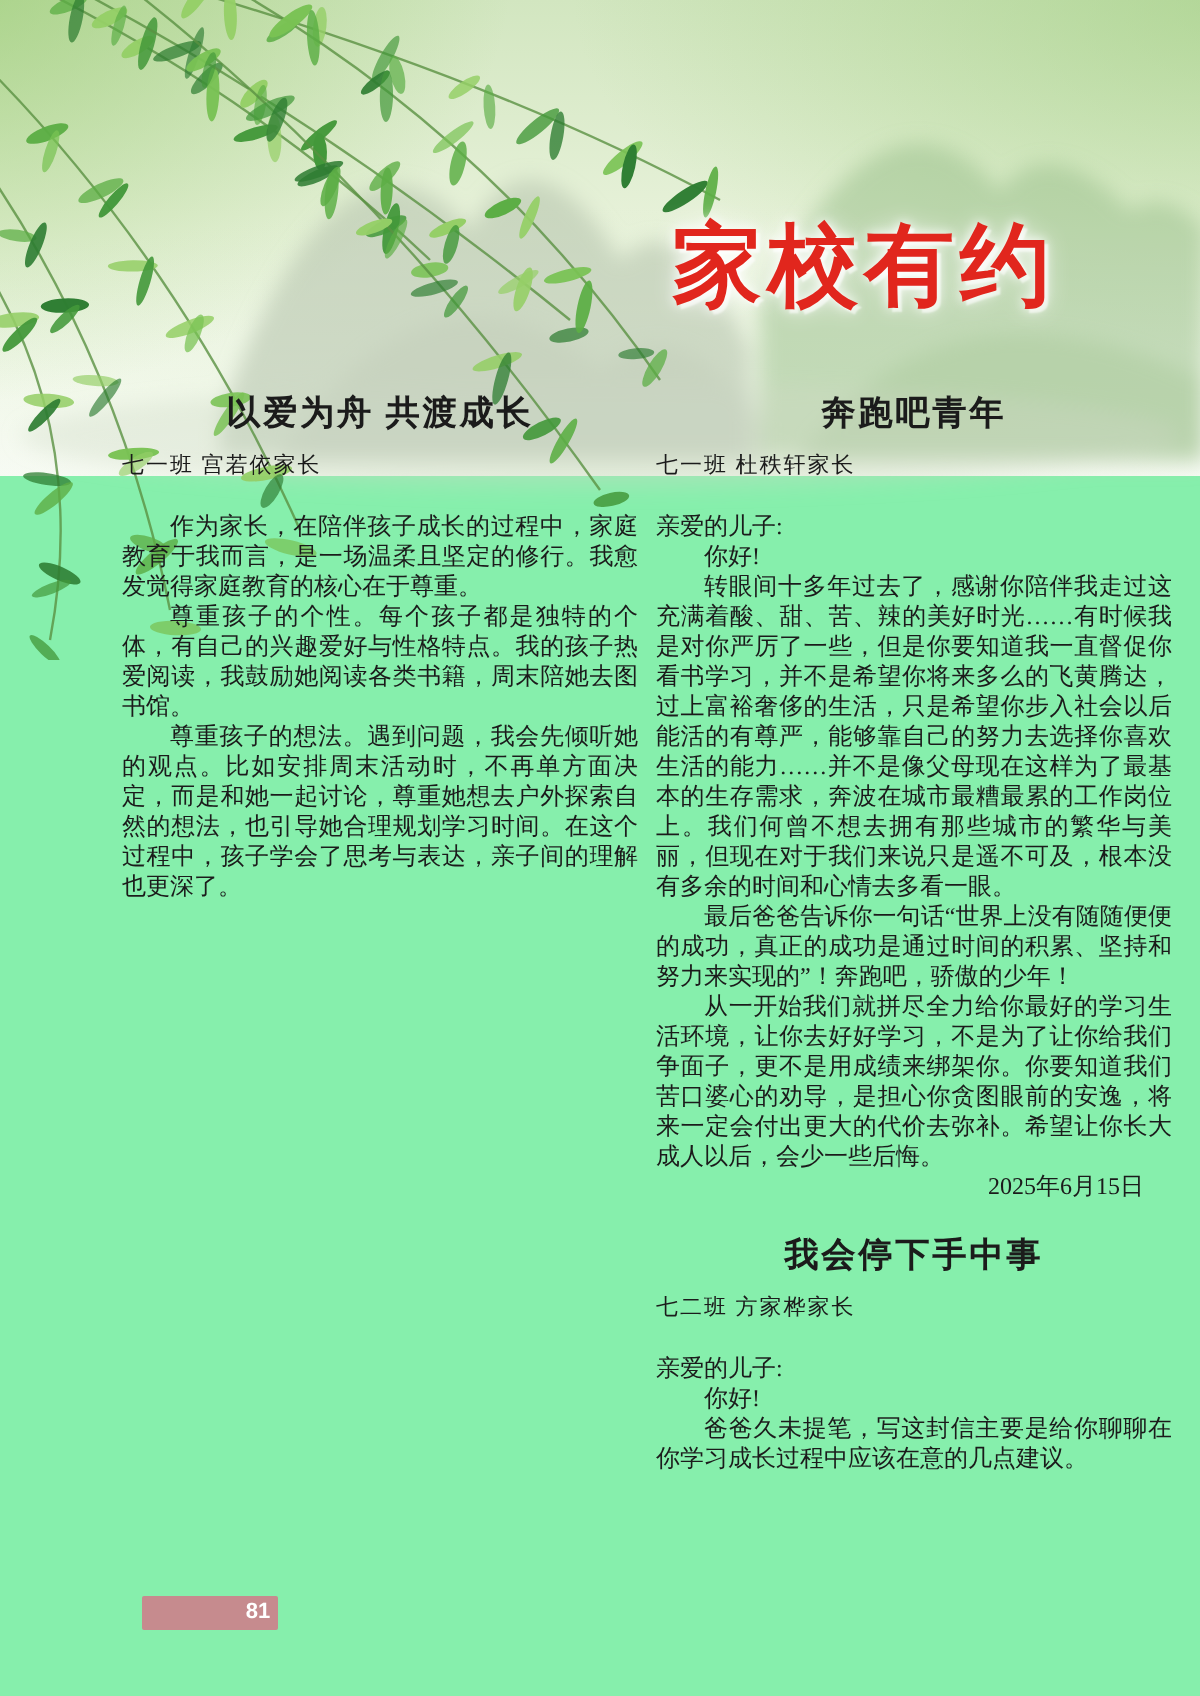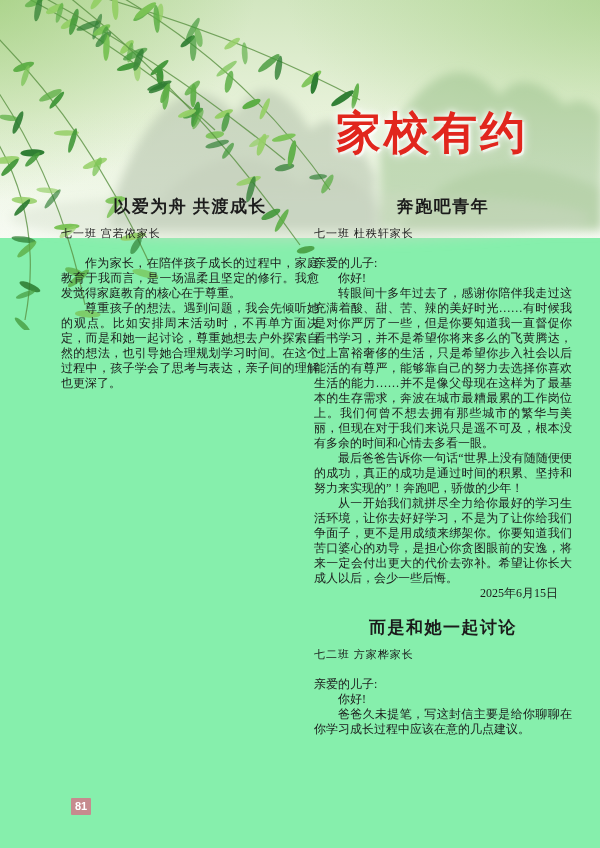--- a/index.html
+++ b/index.html
@@ -26,21 +26,21 @@
     color:#e1261d;
     text-shadow:0 0 6px #ffffff,0 0 12px rgba(255,255,255,.9),2px 2px 1px rgba(255,255,255,.6);
     white-space:nowrap;
   }
   
   .col{
     position:absolute;top:196px;width:258px;
     font-size:12px;line-height:15px;text-align:justify;
   }
   .col-left{left:44px;margin-left:17px;}
-  .col-right{left:314px;}
+  .col-right{left:328px;}
   .article-title{
     margin:0 0 8px 0;font-size:17px;font-weight:bold;
     text-align:center;letter-spacing:1.5px;line-height:1.3;
   }
   .article-title.second{margin-top:16px;}
   .byline{
     font-size:11px;letter-spacing:1px;
     margin:0 0 15px 0;
   }
   .col p{margin:0;}
@@ -49,20 +49,21 @@
   .greeting{text-indent:2em;}
   .signature{text-align:right;padding-right:14px;}
   .date{text-align:right;padding-right:14px;}
   
   .page-badge{
     position:absolute;left:71px;top:798px;width:20px;height:17px;
     background:#c68b8e;color:#ffffff;
     font-family:"Liberation Sans","DejaVu Sans",sans-serif;
     font-size:11px;font-weight:bold;text-align:center;line-height:17px;
     border-radius:1px;
+    padding-left:48px;
   }
 </style>
 </head>
 <body>
 
 <div class="page">
 
   <div class="header-bg"></div>
 
   <svg class="decor-svg" id="decor-svg" width="600" height="330" viewBox="0 0 600 330">
@@ -191,34 +192,35 @@
         <ellipse cx="326.19546712431844" cy="195.3295750521727" rx="10.8" ry="3.3" transform="rotate(120.9 330.0 190.0)" fill="#5cae45" opacity="0.74"></ellipse>
       </g>
   </svg>
 
   <div class="masthead">家校有约</div>
 
   <div class="col col-left">
     <h2 class="article-title">以爱为舟 共渡成长</h2>
     <div class="byline">七一班  宫若依家长</div>
     <p class="para">作为家长，在陪伴孩子成长的过程中，家庭教育于我而言，是一场温柔且坚定的修行。我愈发觉得家庭教育的核心在于尊重。</p>
+    <p class="para">尊重孩子的个性。每个孩子都是独特的个体，有自己的兴趣爱好与性格特点。我的孩子热爱阅读，我鼓励她阅读各类书籍，周末陪她去图书馆。</p>
     <p class="para">尊重孩子的想法。遇到问题，我会先倾听她的观点。比如安排周末活动时，不再单方面决定，而是和她一起讨论，尊重她想去户外探索自然的想法，也引导她合理规划学习时间。在这个过程中，孩子学会了思考与表达，亲子间的理解也更深了。</p>
   </div>
 
   <div class="col col-right">
     <h2 class="article-title">奔跑吧青年</h2>
     <div class="byline">七一班  杜秩轩家长</div>
     <p class="salutation">亲爱的儿子:</p>
     <p class="greeting">你好!</p>
     <p class="para">转眼间十多年过去了，感谢你陪伴我走过这充满着酸、甜、苦、辣的美好时光……有时候我是对你严厉了一些，但是你要知道我一直督促你看书学习，并不是希望你将来多么的飞黄腾达，过上富裕奢侈的生活，只是希望你步入社会以后能活的有尊严，能够靠自己的努力去选择你喜欢生活的能力……并不是像父母现在这样为了最基本的生存需求，奔波在城市最糟最累的工作岗位上。我们何曾不想去拥有那些城市的繁华与美丽，但现在对于我们来说只是遥不可及，根本没有多余的时间和心情去多看一眼。</p>
     <p class="para">最后爸爸告诉你一句话“世界上没有随随便便的成功，真正的成功是通过时间的积累、坚持和努力来实现的”！奔跑吧，骄傲的少年！</p>
     <p class="para">从一开始我们就拼尽全力给你最好的学习生活环境，让你去好好学习，不是为了让你给我们争面子，更不是用成绩来绑架你。你要知道我们苦口婆心的劝导，是担心你贪图眼前的安逸，将来一定会付出更大的代价去弥补。希望让你长大成人以后，会少一些后悔。</p>
     <p class="date">2025年6月15日</p>
 
-    <h2 class="article-title second">而是和她一起讨论</h2>
+    <h2 class="article-title second">我会停下手中事</h2>
     <div class="byline">七二班  方家桦家长</div>
     <p class="salutation">亲爱的儿子:</p>
     <p class="greeting">你好!</p>
     <p class="para">爸爸久未提笔，写这封信主要是给你聊聊在你学习成长过程中应该在意的几点建议。</p>
   </div>
 
   <div class="page-badge">81</div>
 
 </div>
 

